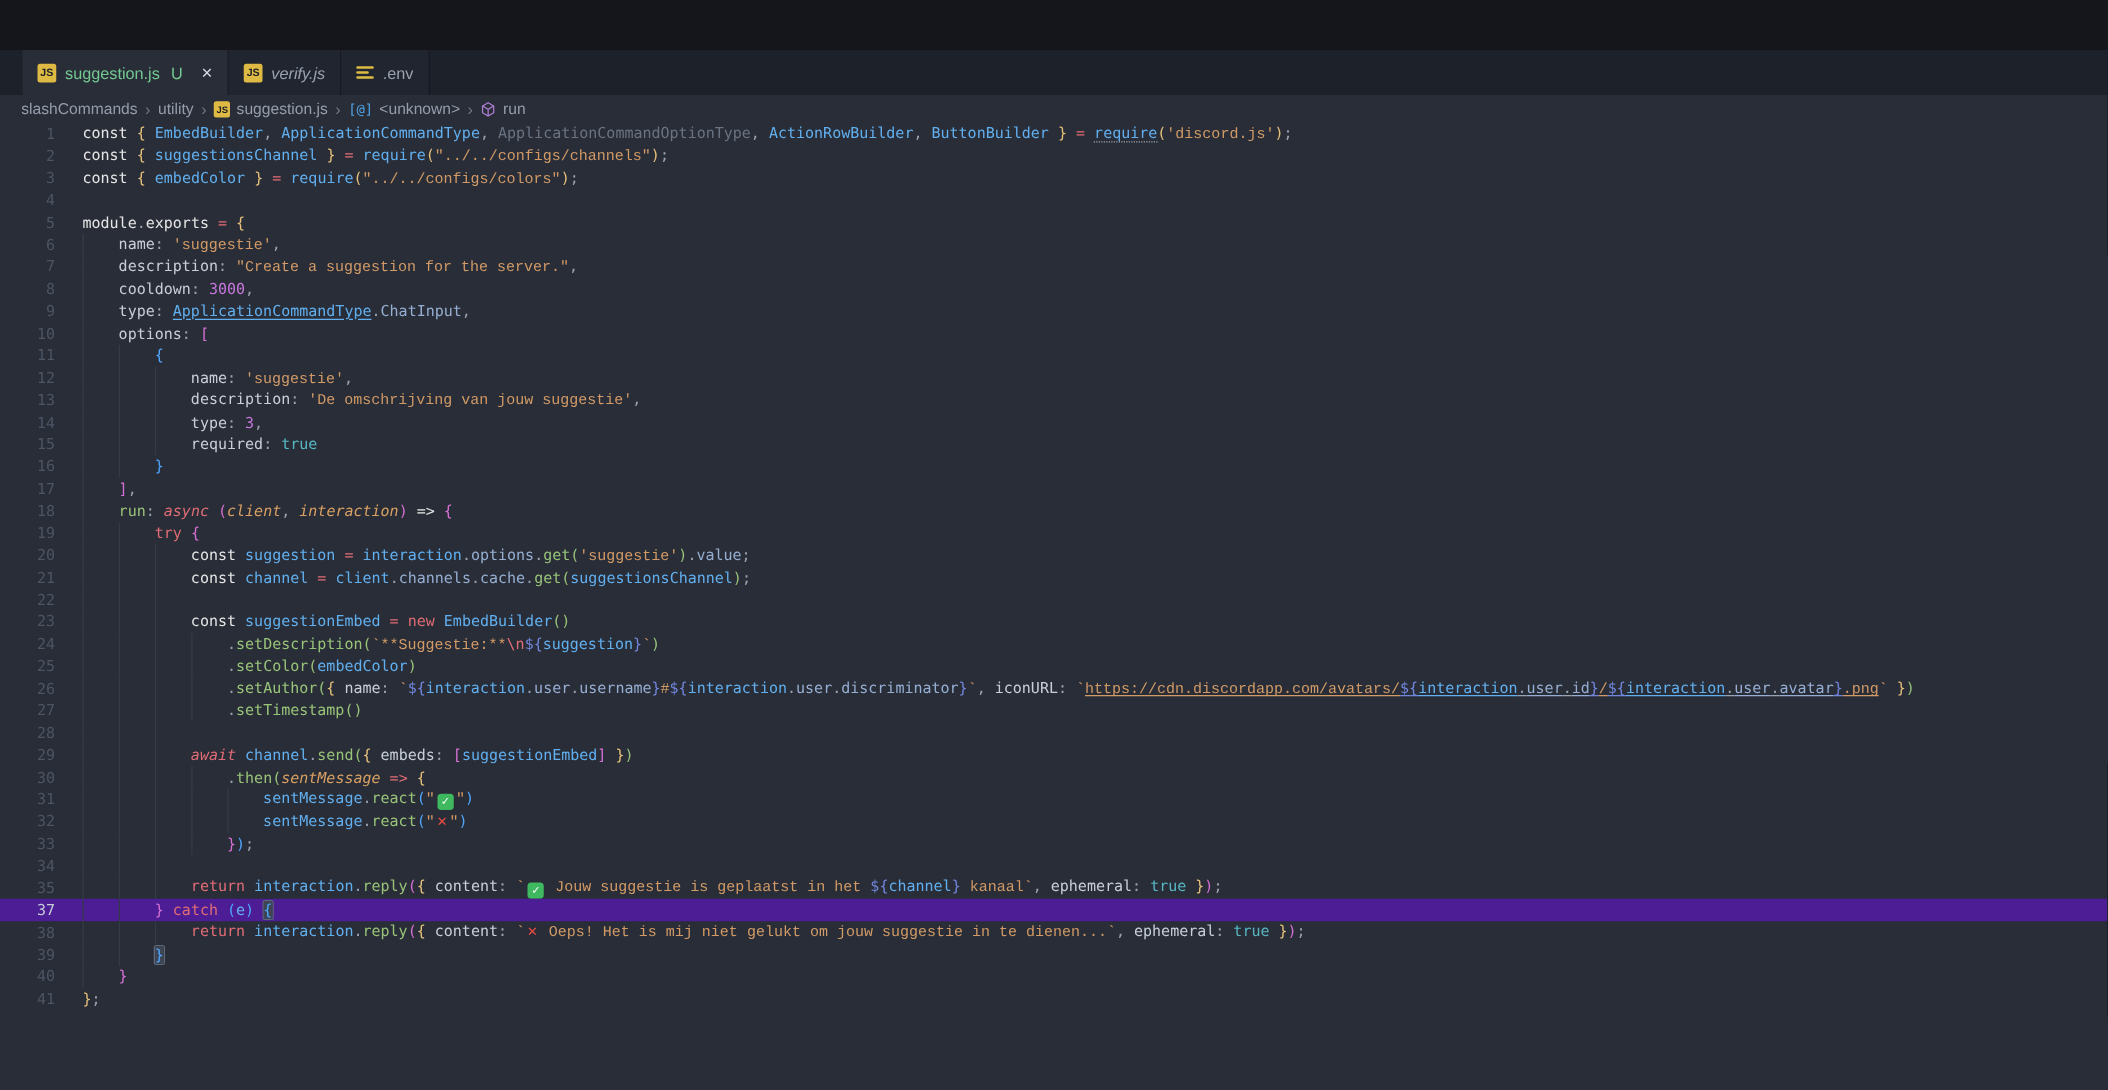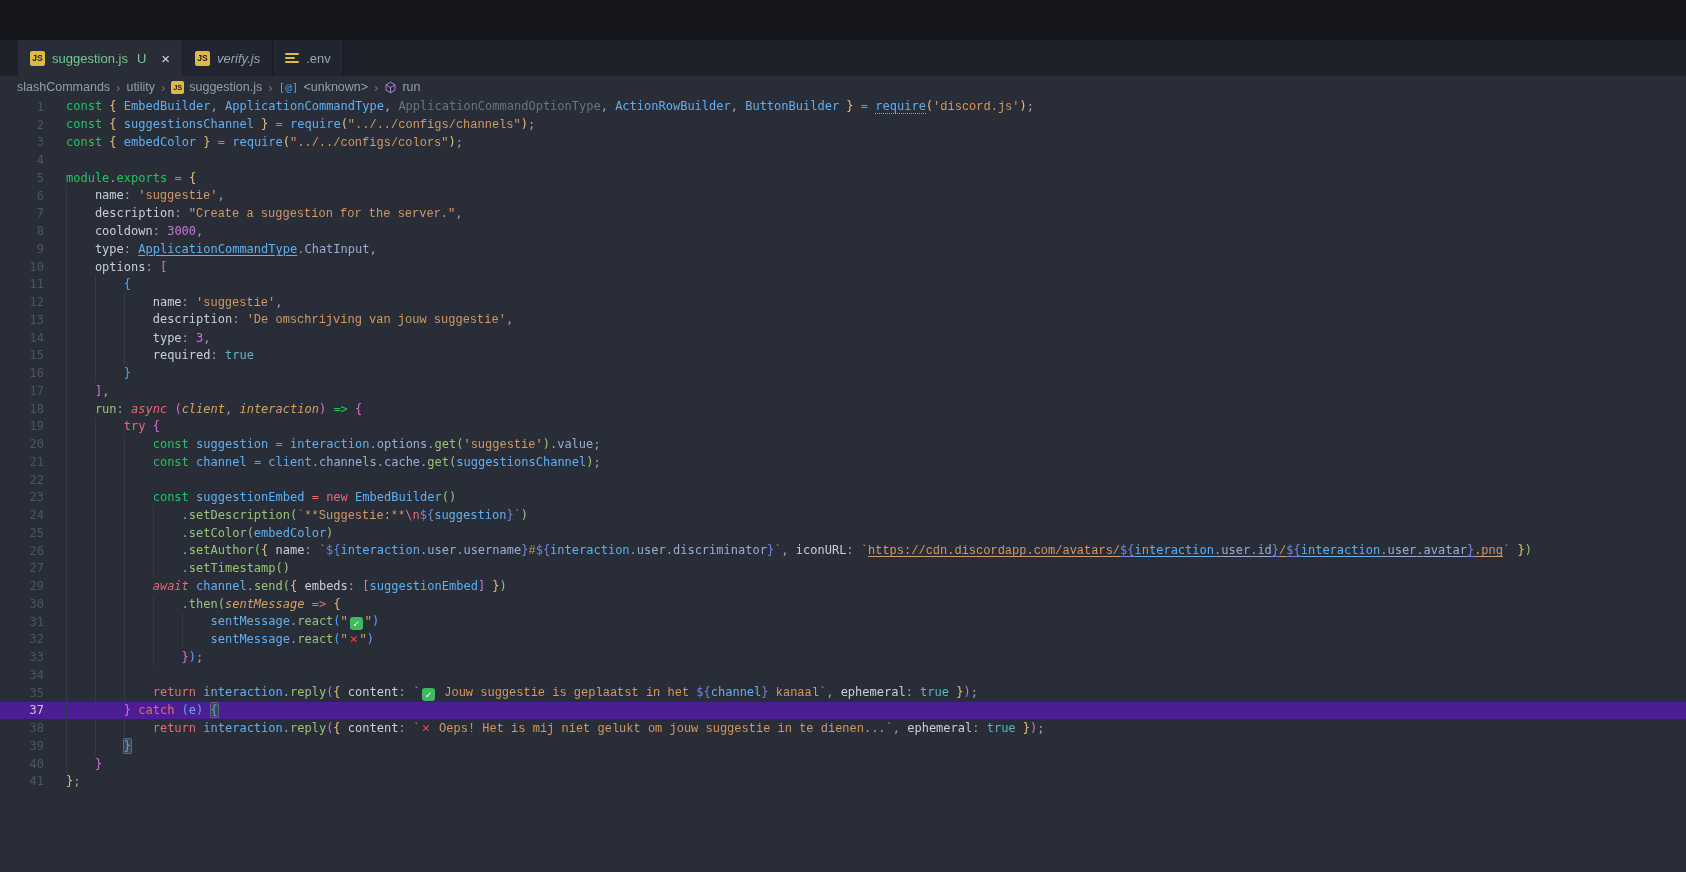--- a/index.html
+++ b/index.html
@@ -40,21 +40,21 @@
   .line { display:flex; height:17.75px; align-items:center; position:relative; white-space:pre; }
   .line.cur { background:#4c1d95; }
   .line .ln { width:44px; text-align:right; color:#4c5564; flex:none; }
   .line.cur .ln { color:#c5ccd8; }
   .line .lc { margin-left:22px; }
   .gd { position:absolute; top:0; bottom:0; width:1px; background:#343b48; }
 
   
   .kw  { color:#e06c75; }
   .kwi { color:#e06c75; font-style:italic; }
-  .st  { color:#22c55e; }
+  .st  { color:#e5e5e5; }
   .fn  { color:#98c379; }
   .var { color:#61afef; }
   .dim { color:#6a7382; }
   .prop{ color:#96aed2; }
   .key { color:#c8cfda; }
   .pun { color:#9aa3b2; }
   .str { color:#d19a66;font-family:Liberation Mono, monospace; }
   .esc { color:#e06c75; }
   .num { color:#c678dd; }
   .bool{ color:#56b6c2; }
@@ -146,20 +146,21 @@
       <div class="line"><span class="gd" style="left: 66px;"></span><span class="ln">18</span><span class="lc"><span class="fn">    run</span><span class="pun">: </span><span class="kwi">async</span><span class="pun"> </span><span class="b2">(</span><span class="param">client</span><span class="pun">, </span><span class="param">interaction</span><span class="b2">)</span><span class="pun"> </span><span class="st">=&gt;</span><span class="pun"> </span><span class="b2">{</span></span></div>
       <div class="line"><span class="gd" style="left: 66px;"></span><span class="gd" style="left: 94.88px;"></span><span class="ln">19</span><span class="lc"><span class="kw">        try</span><span class="pun"> </span><span class="b2">{</span></span></div>
       <div class="line"><span class="gd" style="left: 66px;"></span><span class="gd" style="left: 94.88px;"></span><span class="gd" style="left: 123.76px;"></span><span class="ln">20</span><span class="lc"><span class="st">            const</span><span class="pun"> </span><span class="var">suggestion</span><span class="pun"> </span><span class="kw">=</span><span class="pun"> </span><span class="var">interaction</span><span class="pun">.</span><span class="prop">options</span><span class="pun">.</span><span class="fn">get</span><span class="b4">(</span><span class="str">'suggestie'</span><span class="b4">)</span><span class="pun">.</span><span class="prop">value</span><span class="pun">;</span></span></div>
       <div class="line"><span class="gd" style="left: 66px;"></span><span class="gd" style="left: 94.88px;"></span><span class="gd" style="left: 123.76px;"></span><span class="ln">21</span><span class="lc"><span class="st">            const</span><span class="pun"> </span><span class="var">channel</span><span class="pun"> </span><span class="kw">=</span><span class="pun"> </span><span class="var">client</span><span class="pun">.</span><span class="prop">channels</span><span class="pun">.</span><span class="prop">cache</span><span class="pun">.</span><span class="fn">get</span><span class="b4">(</span><span class="var">suggestionsChannel</span><span class="b4">)</span><span class="pun">;</span></span></div>
       <div class="line"><span class="gd" style="left: 66px;"></span><span class="gd" style="left: 94.88px;"></span><span class="gd" style="left: 123.76px;"></span><span class="ln">22</span><span class="lc"></span></div>
       <div class="line"><span class="gd" style="left: 66px;"></span><span class="gd" style="left: 94.88px;"></span><span class="gd" style="left: 123.76px;"></span><span class="ln">23</span><span class="lc"><span class="st">            const</span><span class="pun"> </span><span class="var">suggestionEmbed</span><span class="pun"> </span><span class="kw">=</span><span class="pun"> </span><span class="kw">new</span><span class="pun"> </span><span class="var">EmbedBuilder</span><span class="b4">()</span></span></div>
       <div class="line"><span class="gd" style="left: 66px;"></span><span class="gd" style="left: 94.88px;"></span><span class="gd" style="left: 123.76px;"></span><span class="gd" style="left: 152.64px;"></span><span class="ln">24</span><span class="lc"><span class="pun">                .</span><span class="fn">setDescription</span><span class="b4">(</span><span class="str">`**Suggestie:**</span><span class="esc">\n</span><span class="itpl">${</span><span class="var">suggestion</span><span class="itpl">}</span><span class="str">`</span><span class="b4">)</span></span></div>
       <div class="line"><span class="gd" style="left: 66px;"></span><span class="gd" style="left: 94.88px;"></span><span class="gd" style="left: 123.76px;"></span><span class="gd" style="left: 152.64px;"></span><span class="ln">25</span><span class="lc"><span class="pun">                .</span><span class="fn">setColor</span><span class="b4">(</span><span class="var">embedColor</span><span class="b4">)</span></span></div>
       <div class="line"><span class="gd" style="left: 66px;"></span><span class="gd" style="left: 94.88px;"></span><span class="gd" style="left: 123.76px;"></span><span class="gd" style="left: 152.64px;"></span><span class="ln">26</span><span class="lc"><span class="pun">                .</span><span class="fn">setAuthor</span><span class="b4">(</span><span class="b1">{</span><span class="key"> name</span><span class="pun">: </span><span class="str">`</span><span class="itpl">${</span><span class="var">interaction</span><span class="pun">.</span><span class="prop">user</span><span class="pun">.</span><span class="prop">username</span><span class="itpl">}</span><span class="str">#</span><span class="itpl">${</span><span class="var">interaction</span><span class="pun">.</span><span class="prop">user</span><span class="pun">.</span><span class="prop">discriminator</span><span class="itpl">}</span><span class="str">`</span><span class="pun">, </span><span class="key">iconURL</span><span class="pun">: </span><span class="str">`</span><span class="str u">https://cdn.discordapp.com/avatars/</span><span class="itpl u">${</span><span class="var u">interaction</span><span class="pun u">.</span><span class="prop u">user</span><span class="pun u">.</span><span class="prop u">id</span><span class="itpl u">}</span><span class="str u">/</span><span class="itpl u">${</span><span class="var u">interaction</span><span class="pun u">.</span><span class="prop u">user</span><span class="pun u">.</span><span class="prop u">avatar</span><span class="itpl u">}</span><span class="str u">.png</span><span class="str">`</span><span class="pun"> </span><span class="b1">}</span><span class="b4">)</span></span></div>
       <div class="line"><span class="gd" style="left: 66px;"></span><span class="gd" style="left: 94.88px;"></span><span class="gd" style="left: 123.76px;"></span><span class="gd" style="left: 152.64px;"></span><span class="ln">27</span><span class="lc"><span class="pun">                .</span><span class="fn">setTimestamp</span><span class="b4">()</span></span></div>
+      <div class="line"><span class="gd" style="left: 66px;"></span><span class="gd" style="left: 94.88px;"></span><span class="gd" style="left: 123.76px;"></span><span class="ln">28</span><span class="lc"></span></div>
       <div class="line"><span class="gd" style="left: 66px;"></span><span class="gd" style="left: 94.88px;"></span><span class="gd" style="left: 123.76px;"></span><span class="ln">29</span><span class="lc"><span class="kwi">            await</span><span class="pun"> </span><span class="var">channel</span><span class="pun">.</span><span class="fn">send</span><span class="b4">(</span><span class="b1">{</span><span class="key"> embeds</span><span class="pun">: </span><span class="b2">[</span><span class="var">suggestionEmbed</span><span class="b2">]</span><span class="pun"> </span><span class="b1">}</span><span class="b4">)</span></span></div>
       <div class="line"><span class="gd" style="left: 66px;"></span><span class="gd" style="left: 94.88px;"></span><span class="gd" style="left: 123.76px;"></span><span class="gd" style="left: 152.64px;"></span><span class="ln">30</span><span class="lc"><span class="pun">                .</span><span class="fn">then</span><span class="b4">(</span><span class="param">sentMessage</span><span class="pun"> </span><span class="kw">=&gt;</span><span class="pun"> </span><span class="b1">{</span></span></div>
       <div class="line"><span class="gd" style="left: 66px;"></span><span class="gd" style="left: 94.88px;"></span><span class="gd" style="left: 123.76px;"></span><span class="gd" style="left: 152.64px;"></span><span class="gd" style="left: 181.52px;"></span><span class="ln">31</span><span class="lc"><span class="var">                    sentMessage</span><span class="pun">.</span><span class="fn">react</span><span class="b3">(</span><span class="str">"</span><span class="emoji-check">✓</span><span class="str">"</span><span class="b3">)</span></span></div>
       <div class="line"><span class="gd" style="left: 66px;"></span><span class="gd" style="left: 94.88px;"></span><span class="gd" style="left: 123.76px;"></span><span class="gd" style="left: 152.64px;"></span><span class="gd" style="left: 181.52px;"></span><span class="ln">32</span><span class="lc"><span class="var">                    sentMessage</span><span class="pun">.</span><span class="fn">react</span><span class="b3">(</span><span class="str">"</span><span class="emoji-x">✕</span><span class="str">"</span><span class="b3">)</span></span></div>
       <div class="line"><span class="gd" style="left: 66px;"></span><span class="gd" style="left: 94.88px;"></span><span class="gd" style="left: 123.76px;"></span><span class="gd" style="left: 152.64px;"></span><span class="ln">33</span><span class="lc"><span class="b2">                }</span><span class="b3">)</span><span class="pun">;</span></span></div>
       <div class="line"><span class="gd" style="left: 66px;"></span><span class="gd" style="left: 94.88px;"></span><span class="gd" style="left: 123.76px;"></span><span class="ln">34</span><span class="lc"></span></div>
       <div class="line"><span class="gd" style="left: 66px;"></span><span class="gd" style="left: 94.88px;"></span><span class="gd" style="left: 123.76px;"></span><span class="ln">35</span><span class="lc"><span class="kw">            return</span><span class="pun"> </span><span class="var">interaction</span><span class="pun">.</span><span class="fn">reply</span><span class="b2">(</span><span class="b1">{</span><span class="key"> content</span><span class="pun">: </span><span class="str">`</span><span class="emoji-check">✓</span><span class="str"> Jouw suggestie is geplaatst in het </span><span class="itpl">${</span><span class="var">channel</span><span class="itpl">}</span><span class="str"> kanaal`</span><span class="pun">, </span><span class="key">ephemeral</span><span class="pun">: </span><span class="bool">true</span><span class="pun"> </span><span class="b1">}</span><span class="b2">)</span><span class="pun">;</span></span></div>
       <div class="line cur"><span class="gd" style="left: 66px;"></span><span class="gd" style="left: 94.88px;"></span><span class="ln">37</span><span class="lc"><span class="pun">        </span><span class="b2">}</span><span class="kw"> catch </span><span class="b3">(</span><span class="var">e</span><span class="b3">)</span><span class="pun"> </span><span class="b3 mbox">{</span></span></div>
       <div class="line"><span class="gd" style="left: 66px;"></span><span class="gd" style="left: 94.88px;"></span><span class="gd" style="left: 123.76px;"></span><span class="ln">38</span><span class="lc"><span class="kw">            return</span><span class="pun"> </span><span class="var">interaction</span><span class="pun">.</span><span class="fn">reply</span><span class="b2">(</span><span class="b1">{</span><span class="key"> content</span><span class="pun">: </span><span class="str">`</span><span class="emoji-x">✕</span><span class="str"> Oeps! Het is mij niet gelukt om jouw suggestie in te dienen...`</span><span class="pun">, </span><span class="key">ephemeral</span><span class="pun">: </span><span class="bool">true</span><span class="pun"> </span><span class="b1">}</span><span class="b2">)</span><span class="pun">;</span></span></div>
       <div class="line"><span class="gd" style="left: 66px;"></span><span class="gd" style="left: 94.88px;"></span><span class="ln">39</span><span class="lc"><span class="pun">        </span><span class="b3 mbox">}</span></span></div>

